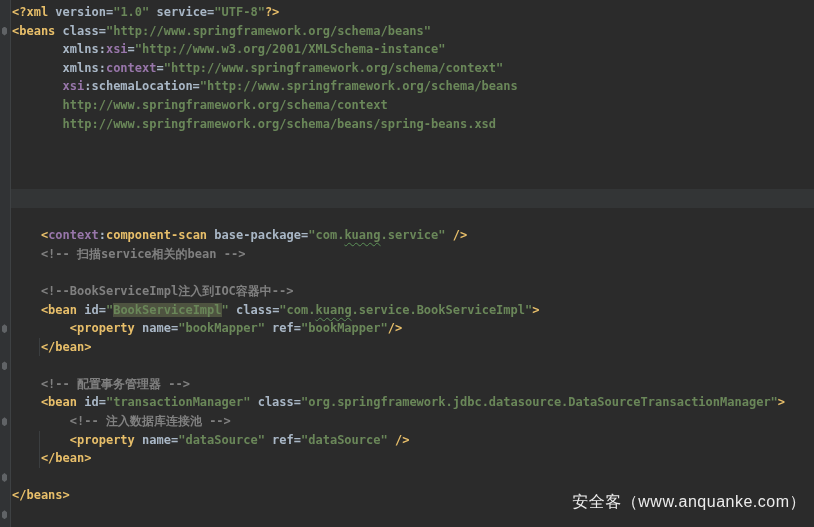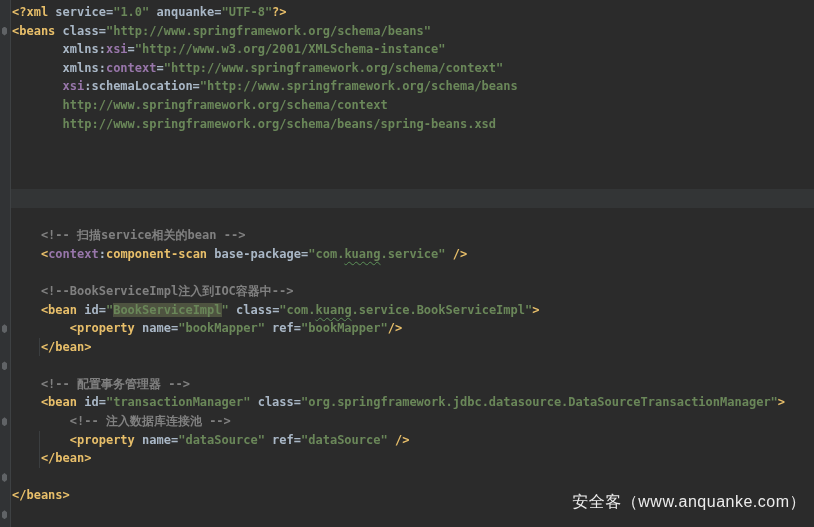--- a/index.html
+++ b/index.html
@@ -76,34 +76,34 @@
 <div class="screen">
   <div class="gutter" id="gutter">
       <div class="fold-marker" style="top: 26.6px;"></div>
       <div class="fold-marker" style="top: 324.2px;"></div>
       <div class="fold-marker" style="top: 361.4px;"></div>
       <div class="fold-marker" style="top: 417.2px;"></div>
       <div class="fold-marker" style="top: 473px;"></div>
       <div class="fold-marker" style="top: 510.2px;"></div>
     </div>
   <div class="code" id="code">
-      <div class="line"><span class="tag">&lt;?xml</span><span class="attr"> service=</span><span class="str">"1.0"</span><span class="attr"> anquanke=</span><span class="str">"UTF-8"</span><span class="tag">?&gt;</span></div>
+      <div class="line"><span class="tag">&lt;?xml</span><span class="attr"> version=</span><span class="str">"1.0"</span><span class="attr"> service=</span><span class="str">"UTF-8"</span><span class="tag">?&gt;</span></div>
       <div class="line"><span class="tag">&lt;beans</span><span class="attr"> class=</span><span class="str">"http://www.springframework.org/schema/beans"</span></div>
       <div class="line"><span class="attr">       xmlns:</span><span class="ns">xsi</span><span class="attr">=</span><span class="str">"http://www.w3.org/2001/XMLSchema-instance"</span></div>
       <div class="line"><span class="attr">       xmlns:</span><span class="ns">context</span><span class="attr">=</span><span class="str">"http://www.springframework.org/schema/context"</span></div>
       <div class="line"><span class="ns">       xsi</span><span class="attr">:schemaLocation=</span><span class="str">"http://www.springframework.org/schema/beans</span></div>
       <div class="line"><span class="str">       http://www.springframework.org/schema/context</span></div>
       <div class="line"><span class="str">       http://www.springframework.org/schema/beans/spring-beans.xsd</span></div>
       <div class="line"></div>
       <div class="line"></div>
       <div class="line"></div>
       <div class="line current"></div>
       <div class="line"></div>
+      <div class="line"><span class="tag">    &lt;</span><span class="ns">context</span><span class="attr">:</span><span class="tag">component-scan</span><span class="attr"> base-package=</span><span class="str">"com.</span><span class="str wavy">kuang</span><span class="str">.service"</span><span class="tag"> /&gt;</span></div>
       <div class="line"><span class="cmt">    &lt;!-- 扫描service相关的bean --&gt;</span></div>
-      <div class="line"><span class="tag">    &lt;</span><span class="ns">context</span><span class="attr">:</span><span class="tag">component-scan</span><span class="attr"> base-package=</span><span class="str">"com.</span><span class="str wavy">kuang</span><span class="str">.service"</span><span class="tag"> /&gt;</span></div>
       <div class="line"></div>
       <div class="line"><span class="cmt">    &lt;!--BookServiceImpl注入到IOC容器中--&gt;</span></div>
       <div class="line"><span class="tag">    &lt;bean</span><span class="attr"> id=</span><span class="str">"</span><span class="str hl">BookServiceImpl</span><span class="str">"</span><span class="attr"> class=</span><span class="str">"com.</span><span class="str wavy">kuang</span><span class="str">.service.BookServiceImpl"</span><span class="tag">&gt;</span></div>
       <div class="line"><span class="tag">        &lt;property</span><span class="attr"> name=</span><span class="str">"bookMapper"</span><span class="attr"> ref=</span><span class="str">"bookMapper"</span><span class="tag">/&gt;</span></div>
       <div class="line"><span class="tag">    &lt;/bean&gt;</span></div>
       <div class="line"></div>
       <div class="line"><span class="cmt">    &lt;!-- 配置事务管理器 --&gt;</span></div>
       <div class="line"><span class="tag">    &lt;bean</span><span class="attr"> id=</span><span class="str">"transactionManager"</span><span class="attr"> class=</span><span class="str">"org.springframework.jdbc.datasource.DataSourceTransactionManager"</span><span class="tag">&gt;</span></div>
       <div class="line"><span class="cmt">        &lt;!-- 注入数据库连接池 --&gt;</span></div>
       <div class="line"><span class="tag">        &lt;property</span><span class="attr"> name=</span><span class="str">"dataSource"</span><span class="attr"> ref=</span><span class="str">"dataSource"</span><span class="tag"> /&gt;</span></div>

